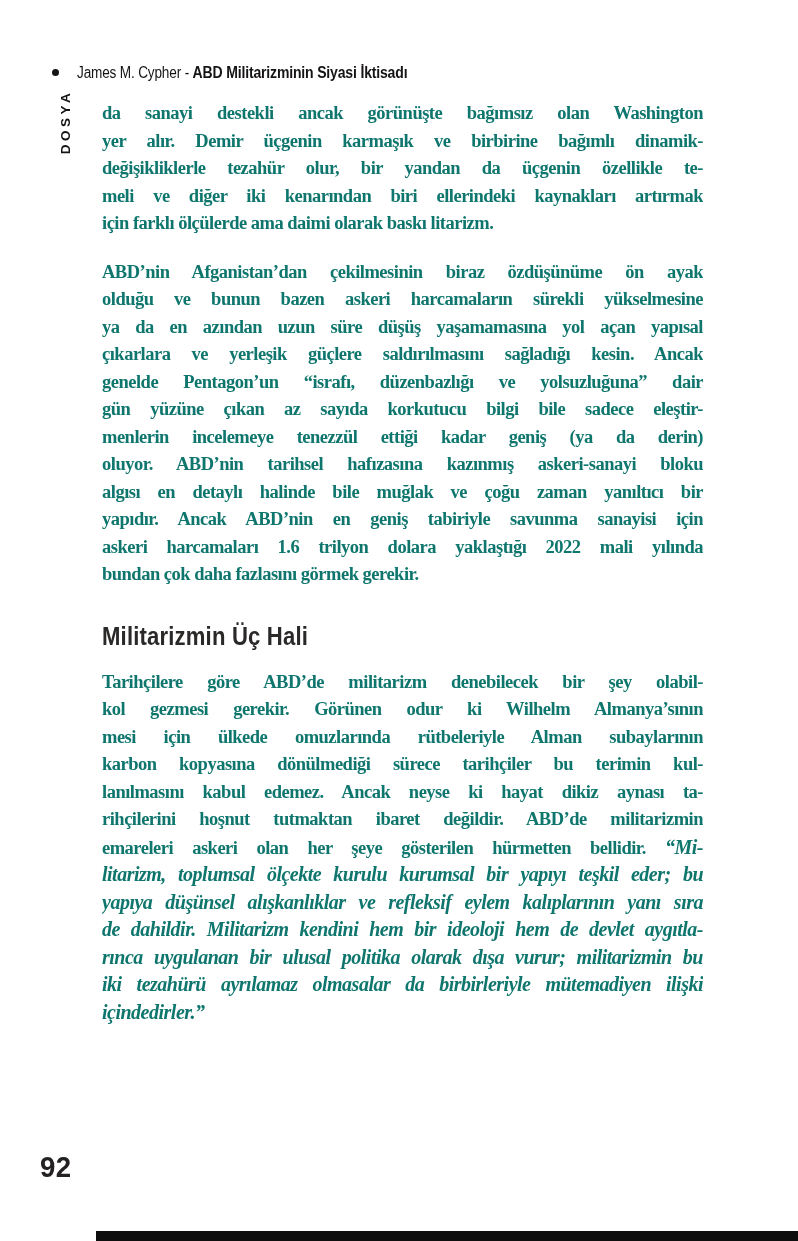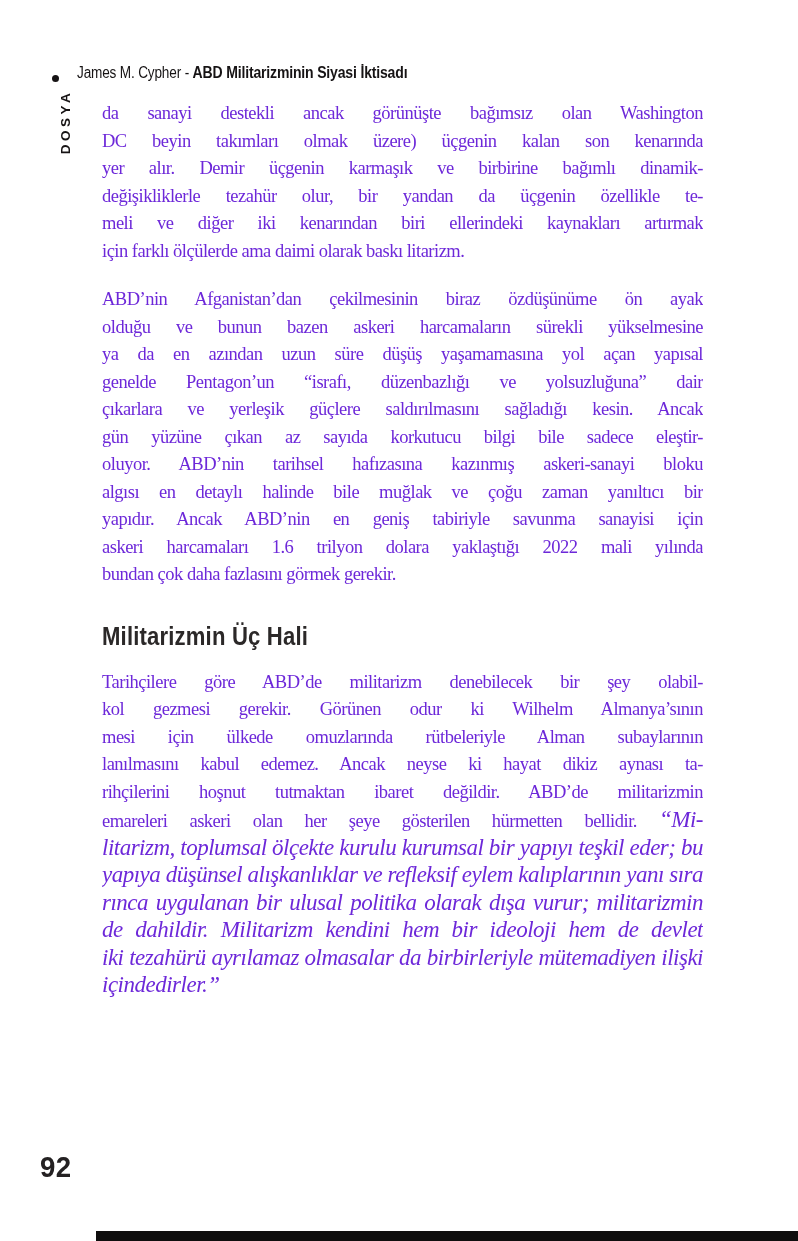--- a/index.html
+++ b/index.html
@@ -12,21 +12,21 @@
     font-family: "Liberation Serif", serif;
     color: #231f20;
   }
 
   
   .running-header {
     position: absolute;
     left: 52px;
     top: 63px;
     display: flex;
-    align-items: flex-end;
+    align-items: center;
     white-space: nowrap;
   }
   .bullet {
     width: 7px; height: 7px;
     background: #161314;
     border-radius: 50%;
     margin-right: 18px;
     flex: 0 0 auto;
   }
   .header-text {
@@ -71,26 +71,27 @@
   }
   .paragraph { margin: 0 0 21px 0; }
   .tline {
     font-size: 18.5px;
     line-height: 27.5px;
     height: 27.5px;
     overflow: hidden;
     letter-spacing: -0.5px;
     text-align: justify;
     text-align-last: justify;
-    color: #6d28d9;
+    color: #0f766e;
+    font-weight: bold;
   }
   .tline.last { text-align-last: left; }
   .tline em {
     font-style: italic;
-    font-size: 23px;
+    font-size: 20px;
     letter-spacing: -0.5px;
   }
   .section-heading {
     font-family: "Liberation Sans", sans-serif;
     font-weight: 700;
     font-size: 26px;
     letter-spacing: 0.2px;
     color: #2b2828;
     margin: 30px 0 16px 0;
     line-height: 34px;
@@ -135,51 +136,52 @@
     </span>
   </div>
 
   <div class="dosya-wrap">
     <span class="dosya-label">DOSYA</span>
   </div>
 
   <div class="body-col">
       <div class="paragraph">
         <div class="tline"><span>da sanayi destekli ancak görünüşte bağımsız olan Washington</span></div>
-        <div class="tline"><span>DC beyin takımları olmak üzere) üçgenin kalan son kenarında</span></div>
         <div class="tline"><span>yer alır. Demir üçgenin karmaşık ve birbirine bağımlı dinamik-</span></div>
         <div class="tline"><span>değişikliklerle tezahür olur, bir yandan da üçgenin özellikle te-</span></div>
         <div class="tline"><span>meli ve diğer iki kenarından biri ellerindeki kaynakları artırmak</span></div>
         <div class="tline last"><span>için farklı ölçülerde ama daimi olarak baskı litarizm.</span></div>
       </div>
       <div class="paragraph">
         <div class="tline"><span>ABD’nin Afganistan’dan çekilmesinin biraz özdüşünüme ön ayak</span></div>
         <div class="tline"><span>olduğu ve bunun bazen askeri harcamaların sürekli yükselmesine</span></div>
         <div class="tline"><span>ya da en azından uzun süre düşüş yaşamamasına yol açan yapısal</span></div>
+        <div class="tline"><span>çıkarlara ve yerleşik güçlere saldırılmasını sağladığı kesin. Ancak</span></div>
         <div class="tline"><span>genelde Pentagon’un “israfı, düzenbazlığı ve yolsuzluğuna” dair</span></div>
-        <div class="tline"><span>çıkarlara ve yerleşik güçlere saldırılmasını sağladığı kesin. Ancak</span></div>
         <div class="tline"><span>gün yüzüne çıkan az sayıda korkutucu bilgi bile sadece eleştir-</span></div>
+        <div class="tline"><span>menlerin incelemeye tenezzül ettiği kadar geniş (ya da derin)</span></div>
         <div class="tline"><span>oluyor. ABD’nin tarihsel hafızasına kazınmış askeri-sanayi bloku</span></div>
         <div class="tline"><span>algısı en detaylı halinde bile muğlak ve çoğu zaman yanıltıcı bir</span></div>
         <div class="tline"><span>yapıdır. Ancak ABD’nin en geniş tabiriyle savunma sanayisi için</span></div>
         <div class="tline"><span>askeri harcamaları 1.6 trilyon dolara yaklaştığı 2022 mali yılında</span></div>
         <div class="tline last"><span>bundan çok daha fazlasını görmek gerekir.</span></div>
       </div>
       <h2 class="section-heading">Militarizmin Üç Hali</h2>
       <div class="paragraph">
         <div class="tline"><span>Tarihçilere göre ABD’de militarizm denebilecek bir şey olabil-</span></div>
         <div class="tline"><span>kol gezmesi gerekir. Görünen odur ki Wilhelm Almanya’sının</span></div>
         <div class="tline"><span>mesi için ülkede omuzlarında rütbeleriyle Alman subaylarının</span></div>
+        <div class="tline"><span>karbon kopyasına dönülmediği sürece tarihçiler bu terimin kul-</span></div>
         <div class="tline"><span>lanılmasını kabul edemez. Ancak neyse ki hayat dikiz aynası ta-</span></div>
         <div class="tline"><span>rihçilerini hoşnut tutmaktan ibaret değildir. ABD’de militarizmin</span></div>
         <div class="tline"><span>emareleri askeri olan her şeye gösterilen hürmetten bellidir. </span><em>“Mi-</em></div>
         <div class="tline"><em>litarizm, toplumsal ölçekte kurulu kurumsal bir yapıyı teşkil eder; bu</em></div>
         <div class="tline"><em>yapıya düşünsel alışkanlıklar ve refleksif eylem kalıplarının yanı sıra</em></div>
+        <div class="tline"><em>de dahildir. Militarizm kendini hem bir ideoloji hem de devlet aygıtla-</em></div>
         <div class="tline"><em>rınca uygulanan bir ulusal politika olarak dışa vurur; militarizmin bu</em></div>
-        <div class="tline"><em>de dahildir. Militarizm kendini hem bir ideoloji hem de devlet aygıtla-</em></div>
         <div class="tline"><em>iki tezahürü ayrılamaz olmasalar da birbirleriyle mütemadiyen ilişki</em></div>
         <div class="tline last"><em>içindedirler.”</em></div>
       </div>
     </div>
 
   <div class="page-number">92</div>
 
   <div class="footer-bar"></div>
 
 </div>

